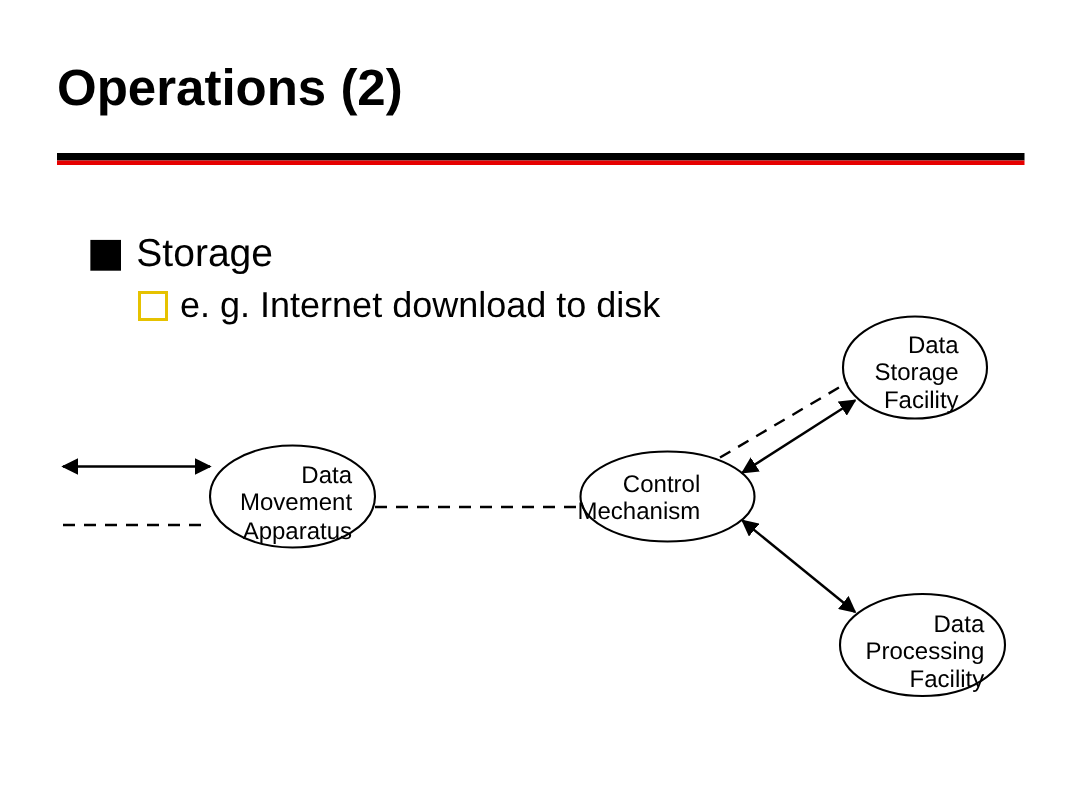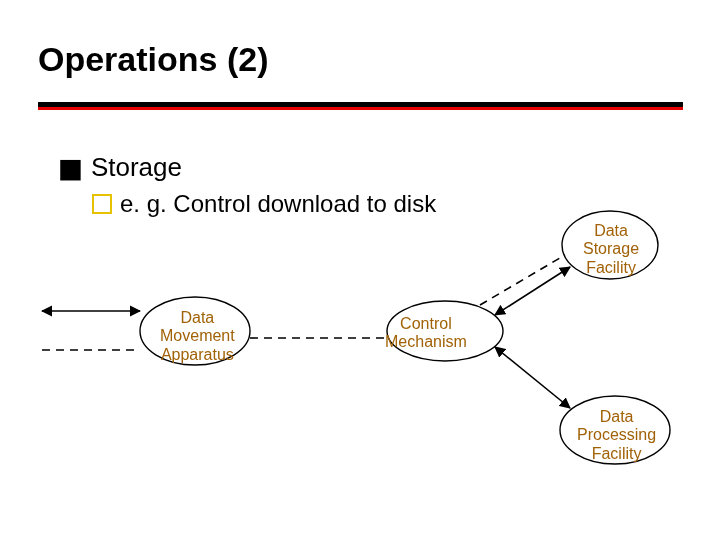--- a/index.html
+++ b/index.html
@@ -56,43 +56,43 @@
   svg.diagram {
     position: absolute;
     left: 0; top: 0;
     width: 720px; height: 540px;
     pointer-events: none;
   }
   .node-label {
     position: absolute;
     font-size: 16px;
     line-height: 1.15;
-    text-align: center;
-    color: #a16207;
+    text-align: right;
+    color: #000000;
   }
   .filled-box { font-family: "Arial Black", Arial, sans-serif; font-weight: 800; font-size: 30px; }
   .yellow-box { border: 2px solid #e6c200; width: 16px; height: 16px; }
 </style>
 </head>
 <body>
 
 <div class="slide">
 
   <div class="title">Operations (2)</div>
   <div class="rule-black"></div>
   <div class="rule-red"></div>
 
   <div class="bullet-row bullet1">
     <span class="bicon filled-box">◼</span>
     <span class="txt">Storage</span>
   </div>
 
   <div class="bullet-row bullet2">
     <span class="bicon yellow-box"></span>
-    <span class="txt">e. g. Control download to disk</span>
+    <span class="txt">e. g. Internet download to disk</span>
   </div>
 
   <svg class="diagram" viewBox="0 0 720 540">
     <defs>
       <marker id="arrow" viewBox="0 0 10 10" refX="9" refY="5" markerWidth="7" markerHeight="7" orient="auto-start-reverse">
         <path d="M 0 0 L 10 5 L 0 10 z" fill="#000"></path>
       </marker>
     </defs>
 
     <ellipse cx="195" cy="331" rx="55" ry="34" fill="#fff" stroke="#000" stroke-width="1.4"></ellipse>

